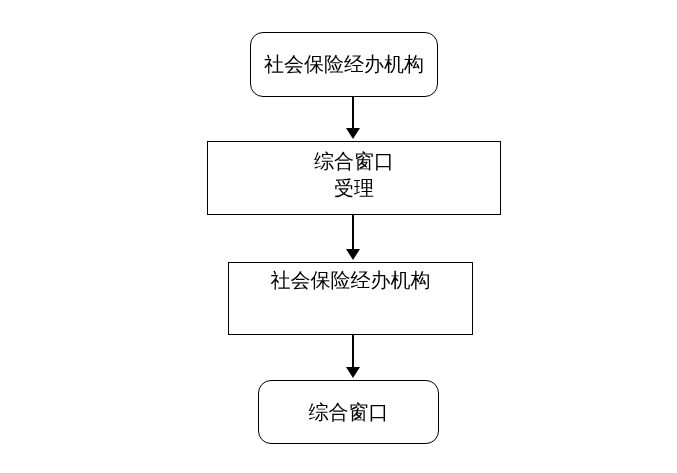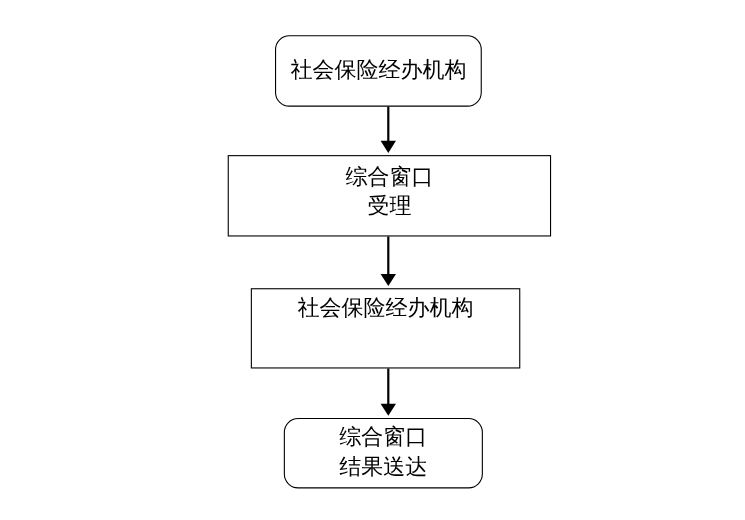--- a/index.html
+++ b/index.html
@@ -132,16 +132,15 @@
 
   <div class="node sharp" id="node-agency">
     <span class="node-line">社会保险经办机构</span>
   </div>
 
   <div class="connector" id="conn-3"></div>
   <div class="arrowhead" id="head-3"></div>
 
   <div class="node rounded" id="node-deliver">
     <span class="node-line">综合窗口</span>
-    <span class="node-line">结果送达</span>
   </div>
 
 </div>
 
 </body></html>

